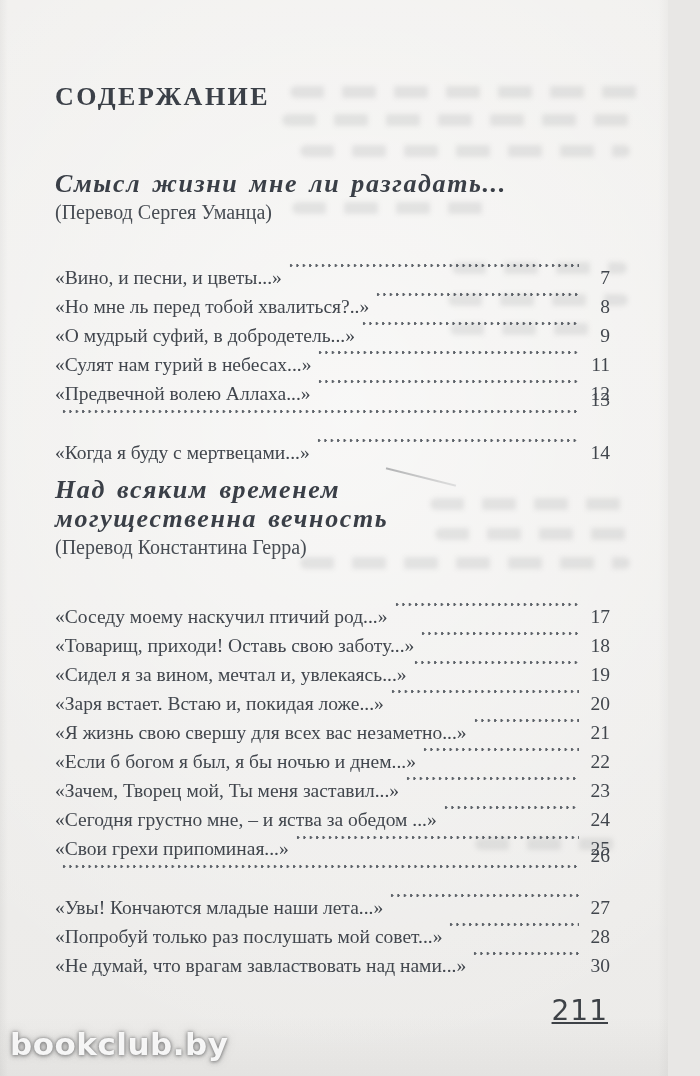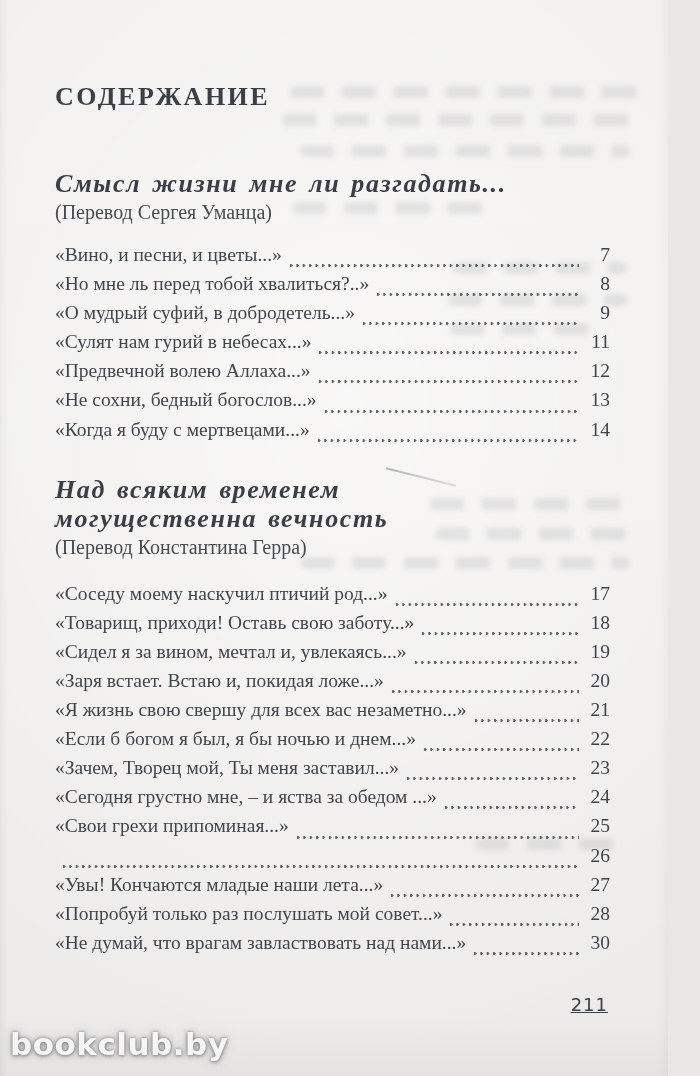--- a/index.html
+++ b/index.html
@@ -62,21 +62,21 @@
   .entries { margin-top: 20px; }
   .sec-2 .entries { margin-top: 24px; }
 
   .toc-row {
     display: flex;
     align-items: baseline;
     height: 29.1px;
     font-size: 19.5px;
     color: #41464d;
   }
-  .toc-title { white-space: nowrap; }
+  .toc-title { white-space: nowrap; margin-top: 23px; }
   .toc-leader {
     flex: 1 1 auto;
     align-self: flex-end;
     height: 5px;
     margin: 0 5px 5px 7px;
     background-image: radial-gradient(circle at 2px 2.5px, rgba(65,71,79,0.85) 1.15px, rgba(0,0,0,0) 1.5px);
     background-size: 6.4px 5px;
     background-repeat: repeat-x;
     min-width: 20px;
   }
@@ -86,21 +86,21 @@
     white-space: nowrap;
   }
 
   .folio {
     position: relative;
     z-index: 2;
     margin-top: 33px;
     text-align: right;
     padding-right: 2px;
     font-family: "DejaVu Sans", "Liberation Sans", sans-serif;
-    font-size: 18px;
+    font-size: 28px;
     letter-spacing: 1px;
     color: #3e4247;
     text-decoration: underline;
   }
 
   .watermark {
     position: absolute;
     left: 10px;
     top: 1026px;
     z-index: 3;
@@ -187,21 +187,20 @@
     <span class="toc-page">11</span>
   </div>
 
   <div class="toc-row">
     <span class="toc-title">«Предвечной волею Аллаха...»</span>
     <span class="toc-leader"></span>
     <span class="toc-page">12</span>
   </div>
 
   <div class="toc-row">
-    <span class="toc-title">«Не сохни, бедный богослов...»</span>
     <span class="toc-leader"></span>
     <span class="toc-page">13</span>
   </div>
 
   <div class="toc-row">
     <span class="toc-title">«Когда я буду с мертвецами...»</span>
     <span class="toc-leader"></span>
     <span class="toc-page">14</span>
   </div>
 </div>

